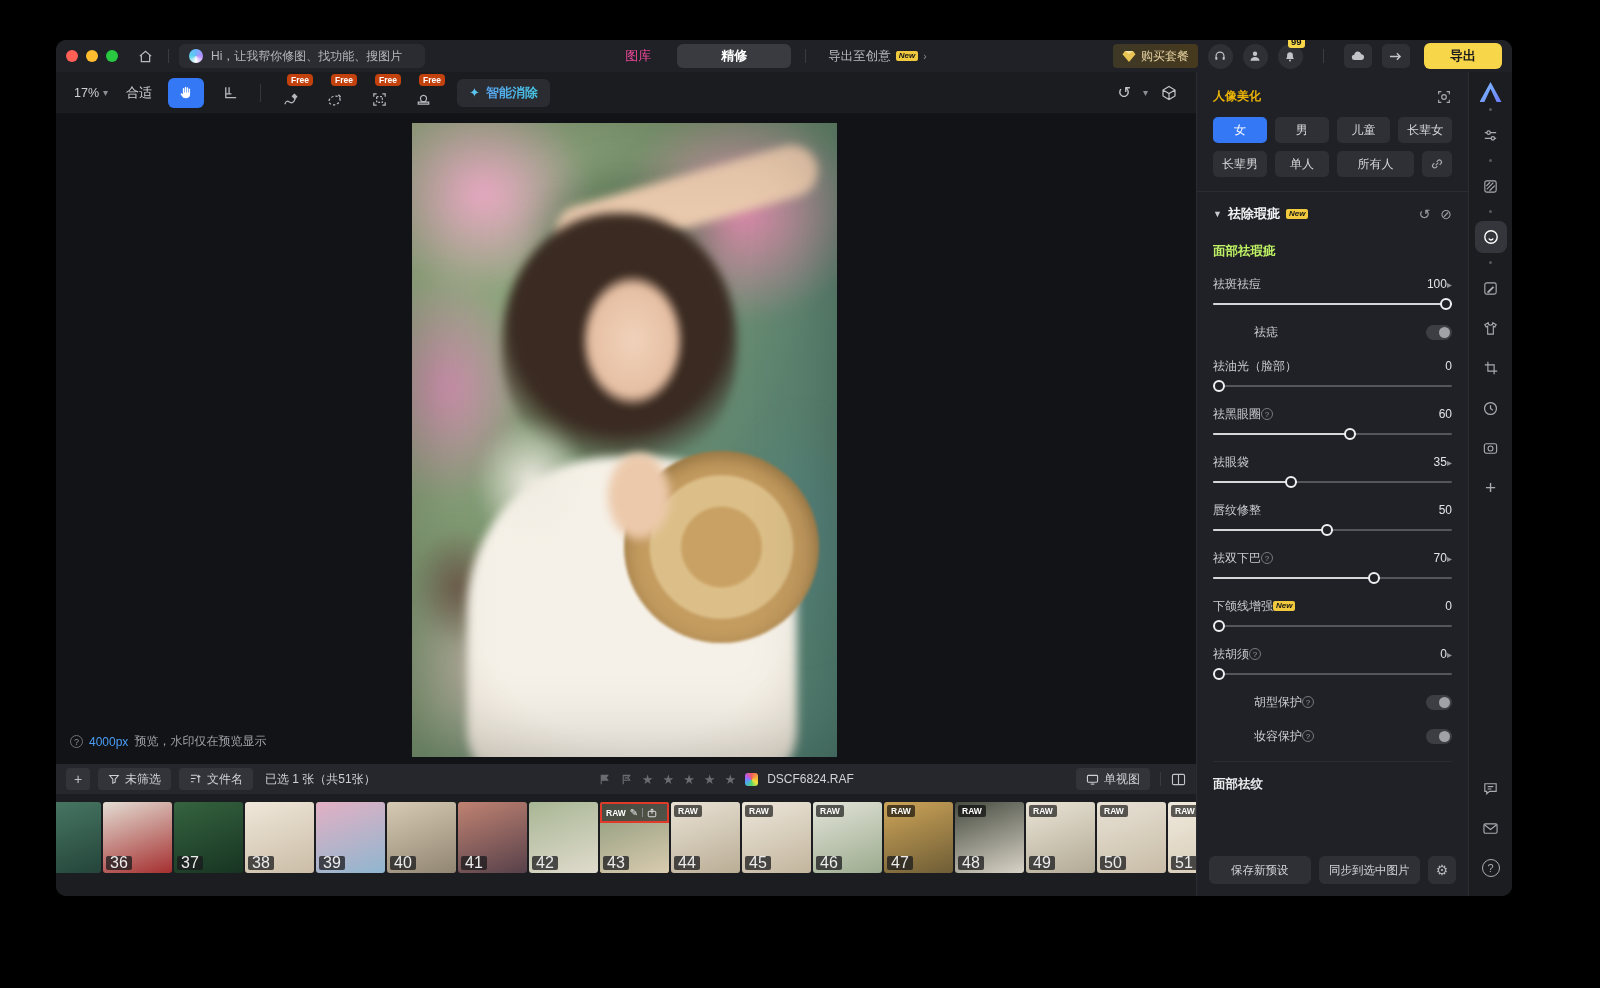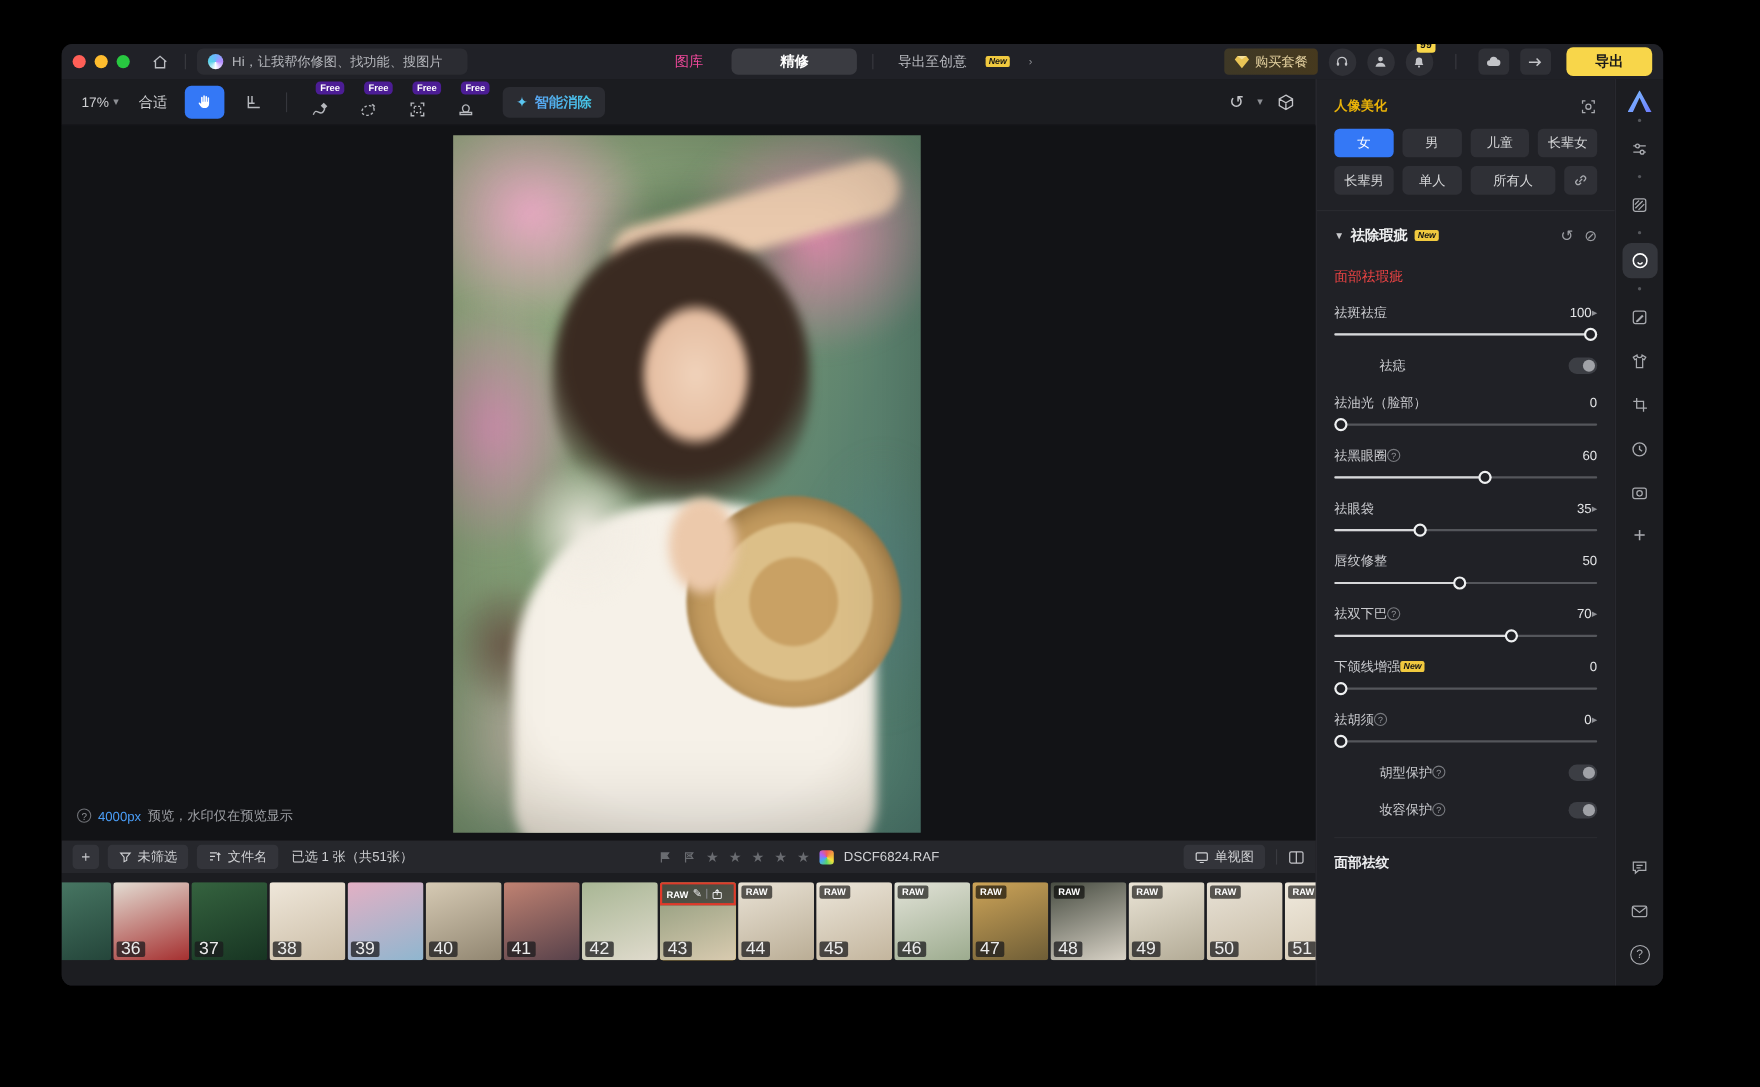--- a/index.html
+++ b/index.html
@@ -11,21 +11,21 @@
   .tl { width:12px; height:12px; border-radius:50%; margin-right:8px; }
   .tl.r{ background:var(--tl-red);} .tl.y{ background:var(--tl-yellow);} .tl.g{ background:var(--tl-green); margin-right:14px;}
   .tb-iconbtn { width:26px; height:22px; display:flex; align-items:center; justify-content:center; border-radius:4px; color:#b9bbc0; }
   .tb-div { width:1px; height:14px; background:#3a3b41; margin:0 10px; }
   .assist { display:flex; align-items:center; gap:8px; height:24px; background:#2b2c32; border-radius:6px; padding:0 10px; width:246px; }
   .assist-logo { width:14px; height:14px; border-radius:50%; background:conic-gradient(#6db5ff,#b48cff,#ffffff,#57d0e8,#6db5ff); flex-shrink:0; }
   .assist-txt { font-size:12px; color:#b6b8bd; white-space:nowrap; overflow:hidden; }
   .tabs { display:flex; align-items:center; gap:4px; margin:0 auto; }
   .tab { font-size:13px; color:#ec4899; padding:3px 22px; border-radius:6px; }
   .tab.active { background:#3a3b41; color:#fff; font-weight:bold; padding:3px 44px; }
-  .tab-new { display:flex; align-items:center; gap:17px; font-size:12.5px; color:#b9bbc0; padding:0 8px; }
+  .tab-new { display:flex; align-items:center; gap:5px; font-size:12.5px; color:#b9bbc0; padding:0 8px; }
   .newbadge { background:var(--new-badge-bg); color:#141414; font-size:8px; font-weight:bold; font-style:italic; padding:1px 3px; border-radius:2px; line-height:1; }
   .chev { font-size:10px; color:#8d8f94; }
   .tb-right { display:flex; align-items:center; gap:10px; }
   .buyplan { display:flex; align-items:center; gap:5px; background:linear-gradient(90deg,#3e3826,#46391e); border-radius:4px; height:24px; padding:0 9px; font-size:12px; color:#e5d2a0; }
   .circ { width:25px; height:25px; border-radius:50%; background:#2f3036; display:flex; align-items:center; justify-content:center; position:relative; }
   .badge99 { position:absolute; top:-9px; left:10px; background:var(--accent-yellow); color:#141414; font-size:9.5px; font-weight:bold; border-radius:3px; padding:0 3px; line-height:13px; }
   .sq { width:28px; height:24px; border-radius:5px; background:#2f3036; display:flex; align-items:center; justify-content:center; }
   .exportbtn { background:var(--accent-yellow); color:#1a1a1a; font-size:13px; font-weight:bold; border-radius:6px; height:26px; padding:0 26px; display:flex; align-items:center; margin-left:4px; }
 
   
@@ -35,21 +35,21 @@
   .rail { width:44px; background:#1c1d21; border-left:1px solid #2b2c31; display:flex; flex-direction:column; align-items:center; padding:10px 0 8px; flex-shrink:0; }
 
   
   .toolbar { height:42px; background:#1b1c20; display:flex; align-items:center; padding:0 18px; flex-shrink:0; border-bottom:1px solid #141519; }
   .zoomctl { display:flex; align-items:center; gap:4px; font-size:12.5px; color:#cfd0d3; margin-right:18px; }
   .fitbtn { font-size:13px; color:#cfd0d3; margin-right:16px; }
   .toolbtn { width:36px; height:30px; border-radius:6px; display:flex; align-items:center; justify-content:center; color:#b6b8bd; margin-right:8px; }
   .toolbtn.sel { background:var(--accent-blue); color:#fff; }
   .t-div { width:1px; height:18px; background:#35363c; margin:0 10px 0 4px; }
   .freewrap { position:relative; width:40px; height:42px; display:flex; align-items:flex-end; justify-content:center; padding-bottom:5px; margin-right:4px; }
-  .freebadge { position:absolute; top:2px; right:-2px; background:#4c1d95; color:#fff; font-size:8.5px; font-weight:bold; padding:1px 4px; border-radius:4px; }
+  .freebadge { position:absolute; top:2px; right:-2px; background:#c2410c; color:#fff; font-size:8.5px; font-weight:bold; padding:1px 4px; border-radius:4px; }
   .smartbtn { display:flex; align-items:center; gap:6px; background:#2b2c32; border-radius:6px; height:28px; padding:0 12px; margin-left:10px; }
   .spark { font-size:13px; background:linear-gradient(120deg,#6db5ff,#49d6e2); -webkit-background-clip:text; background-clip:text; color:transparent; position:relative; }
   .smartlbl { font-size:13px; font-weight:bold; background:linear-gradient(90deg,#58a4f0,#45c8e6); -webkit-background-clip:text; background-clip:text; color:transparent; }
   .tb-end { margin-left:auto; display:flex; align-items:center; gap:12px; color:#c3c4c8; }
   .undo { font-size:16px; }
 
   
   .canvas { flex:1; background:#121316; position:relative; overflow:hidden; }
   .photo { position:absolute; left:356px; top:9px; width:425px; height:634px; overflow:hidden; background:linear-gradient(115deg,#a3b78c 0%,#7e9972 38%,#5d8470 68%,#507e72 100%); }
   .photo > div { position:absolute; }
@@ -106,21 +106,21 @@
   .g-btn { flex:1; height:26px; border-radius:5px; background:#2f3036; color:#d6d7d9; font-size:12px; display:flex; align-items:center; justify-content:center; }
   .g-btn.active { background:var(--accent-blue); color:#fff; }
   .g-btn.w56 { flex:0 0 54px; }
   .g-link { flex:0 0 30px; height:26px; border-radius:5px; background:#2f3036; display:flex; align-items:center; justify-content:center; color:#a9abb0; }
   .p-div { height:1px; background:#2b2c31; margin:14px 0 0; }
   .sec-head { display:flex; align-items:center; gap:6px; padding:13px 16px 0; }
   .sec-caret { font-size:9px; color:#c9cacd; }
   .sec-title { font-size:13px; font-weight:bold; color:#f0f1f2; }
   .sec-icons { margin-left:auto; display:flex; gap:10px; color:#9b9da2; font-size:14px; }
   .p-scroll { flex:1; overflow:hidden; padding:4px 16px 0; }
-  .subhead { font-size:12.5px; font-weight:normal; color:#ef4444; margin:16px 0 15px; }
+  .subhead { font-size:12.5px; font-weight:bold; color:#bef264; margin:16px 0 15px; }
   .s-row { margin-bottom:12px; }
   .s-top { display:flex; align-items:center; gap:0; height:18px; }
   .s-label { font-size:12px; color:#cbccd0; }
   .info-i { width:12px; height:12px; border-radius:50%; border:1px solid #77797e; color:#9b9da2; font-size:8px; display:flex; align-items:center; justify-content:center; }
   .s-flex { flex:1; }
   .s-value { font-size:12px; color:#e3e4e6; }
   .expand-arrow { font-size:10px; color:#8d8f94; }
   .toggle { width:26px; height:15px; border-radius:8px; background:#3c3e44; position:relative; display:inline-block; }
   .t-knob { position:absolute; right:2px; top:2px; width:11px; height:11px; border-radius:50%; background:#a0a2a7; }
   .s-track { position:relative; height:14px; margin-top:4px; }
@@ -697,20 +697,25 @@
                 </span>
               </div>
 
             </div>
           </div>
 
         <div class="p-div"></div>
         <div class="nextsec">面部祛纹</div>
       </div>
 
+      <div class="p-foot">
+        <span class="pf-btn">保存新预设</span>
+        <span class="pf-btn">同步到选中图片</span>
+        <span class="pf-gear">⚙</span>
+      </div>
     </div>
 
     <div class="rail">
       <span class="rail-logo"></span>
       <span class="rail-dot"></span>
       <span class="rail-item">
         <svg width="17" height="17" viewBox="0 0 18 18" fill="none" stroke="#a9abb0" stroke-width="1.3">
             <path d="M3 6h12 M3 12h12"></path>
             <circle cx="7" cy="6" r="1.8" fill="#1c1d21"></circle>
             <circle cx="11.5" cy="12" r="1.8" fill="#1c1d21"></circle>

